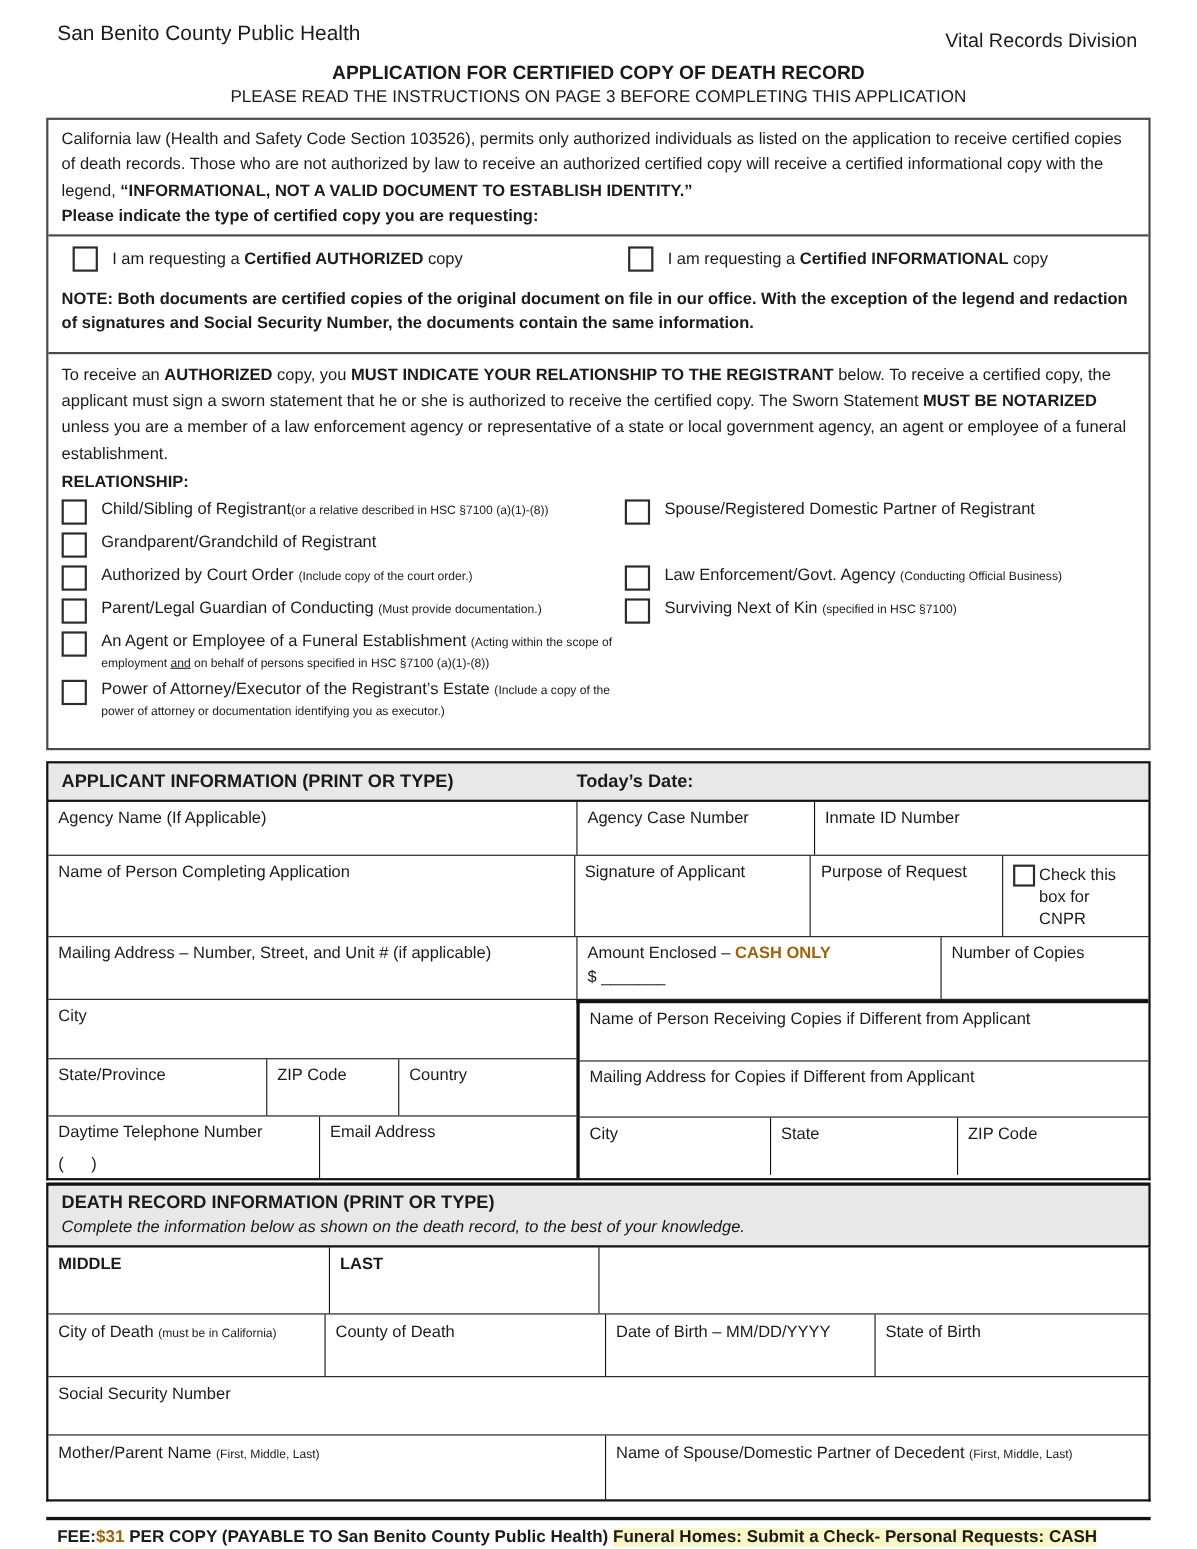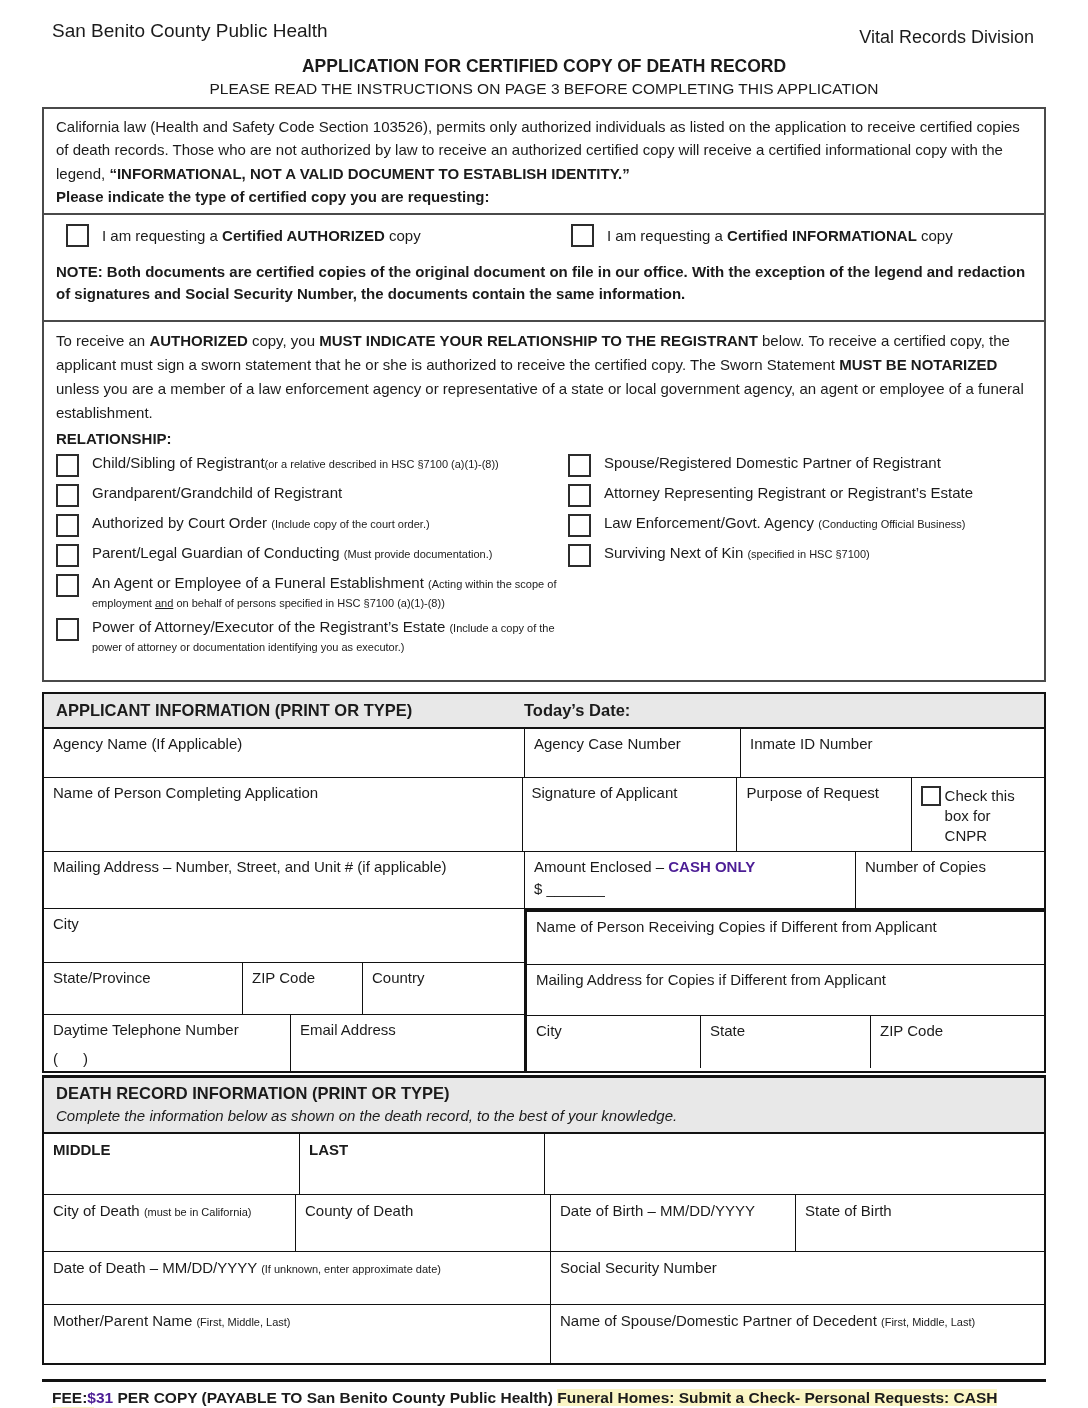--- a/index.html
+++ b/index.html
@@ -3,21 +3,21 @@
 <meta charset="utf-8">
 <style>
   html,body{margin:0;padding:0;background:#fff;}
   .page{width:1088px;height:1408px;box-sizing:border-box;position:relative;background:#ffffff;
         font-family:"Liberation Sans",sans-serif;font-size:15px;color:#1b1b1b;overflow:hidden;
         padding:20px 42px 0 42px;}
   
   .b{font-weight:bold}
   .s{font-size:11px}
   .u{text-decoration:underline}
-  .red{color:#4c1d95}
+  .red{color:#a16207}
   .hl{background:#faf5c4}
 
   .top{display:flex;justify-content:space-between;align-items:flex-start;padding:0 12px 0 10px;}
   .agency-title{font-size:19px;}
   .division-title{font-size:18px;margin-top:7px;}
   .doc-title{text-align:center;font-weight:bold;font-size:17.5px;margin-top:8px;}
   .doc-subtitle{text-align:center;font-size:15.5px;margin-top:3px;}
 
   .box1{border:2px solid #4a4a4a;margin-top:9px;}
   .secA{border-bottom:2px solid #4a4a4a;padding:6px 12px 8px;}
@@ -113,24 +113,20 @@
           <span class="cb"></span>
           <span class="lbl"><span>Spouse/Registered Domestic Partner of Registrant</span></span>
         </div>
       </div>
 
       <div class="relrow">
         <div class="relitem">
           <span class="cb"></span>
           <span class="lbl"><span>Grandparent/Grandchild of Registrant</span></span>
         </div>
-        <div class="relitem">
-          <span class="cb"></span>
-          <span class="lbl"><span>Attorney Representing Registrant or Registrant’s Estate</span></span>
-        </div>
       </div>
 
       <div class="relrow">
         <div class="relitem">
           <span class="cb"></span>
           <span class="lbl"><span>Authorized by Court Order </span><span class="s">(Include copy of the court order.)</span></span>
         </div>
         <div class="relitem">
           <span class="cb"></span>
           <span class="lbl"><span>Law Enforcement/Govt. Agency </span><span class="s">(Conducting Official Business)</span></span>
@@ -238,21 +234,20 @@
       <div class="td" style="width:245px;"><span><span class="b">LAST</span></span></div>
       <div class="td" style="width:249px;"></div>
     </div>
     <div class="tr" style="min-height:56px;">
       <div class="td" style="width:251px;"><span><span>City of Death </span><span class="s">(must be in California)</span></span></div>
       <div class="td" style="width:255px;"><span>County of Death</span></div>
       <div class="td" style="width:245px;"><span>Date of Birth – MM/DD/YYYY</span></div>
       <div class="td" style="width:249px;"><span>State of Birth</span></div>
     </div>
     <div class="tr" style="min-height:52px;">
-      <div class="td" style="width:506px;"><span><span>Date of Death – MM/DD/YYYY </span><span class="s">(If unknown, enter approximate date)</span></span></div>
       <div class="td" style="width:494px;"><span>Social Security Number</span></div>
     </div>
     <div class="tr" style="min-height:58px;">
       <div class="td" style="width:506px;"><span><span>Mother/Parent Name </span><span class="s">(First, Middle, Last)</span></span></div>
       <div class="td" style="width:494px;"><span><span>Name of Spouse/Domestic Partner of Decedent </span><span class="s">(First, Middle, Last)</span></span></div>
     </div>
   </div>
 
   <div class="feebox">
     <div class="feeline"><span class="b">FEE:</span><span class="b red">$31</span><span class="b"> PER COPY (PAYABLE TO San Benito County Public Health) </span><span class="b hl">Funeral Homes: Submit a Check- Personal Requests: CASH ONLY</span></div>

